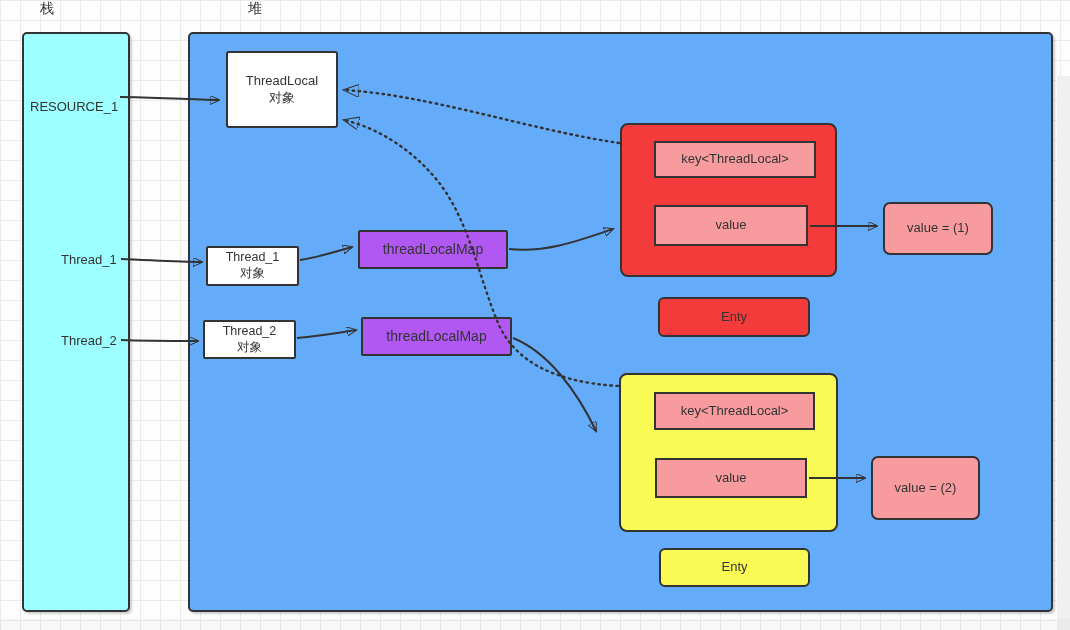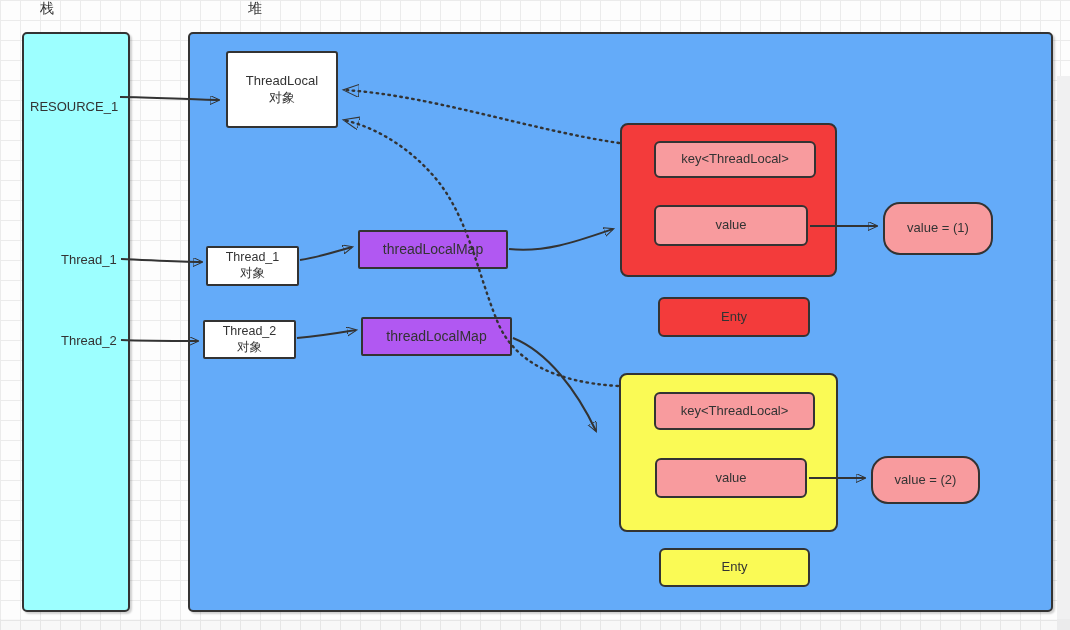--- a/index.html
+++ b/index.html
@@ -57,29 +57,29 @@
   .t1-object   { left:206px; top:246px; width:93px;  height:40px; background:#fff; border-radius:2px; font-size:12.5px; }
   .t2-object   { left:203px; top:320px; width:93px;  height:39px; background:#fff; border-radius:2px; font-size:12.5px; }
 
   .map-node    { background:#B158F2; border-radius:2px; font-size:14px; }
   .map1        { left:358px; top:230px; width:150px; height:39px; }
   .map2        { left:361px; top:317px; width:151px; height:39px; }
 
   .entry-red     { left:620px; top:123px; width:217px; height:154px; background:#F33B3B; border-radius:8px; }
   .entry-yellow  { left:619px; top:373px; width:219px; height:159px; background:#FAFA55; border-radius:8px; }
 
-  .kv-node     { background:#F89B9E; border-radius:6px; font-size:13px; }
+  .kv-node     { background:#F89B9E; border-radius:0; font-size:13px; }
   .red-key     { left:654px; top:141px; width:162px; height:37px; }
   .red-value   { left:654px; top:205px; width:154px; height:41px; }
   .yel-key     { left:654px; top:392px; width:161px; height:38px; }
   .yel-value   { left:655px; top:458px; width:152px; height:40px; }
 
-  .result-node { background:#F89B9E; border-radius:17px; font-size:13px; }
+  .result-node { background:#F89B9E; border-radius:7px; font-size:13px; }
   .result1     { left:883px; top:202px; width:110px; height:53px; }
-  .result2     { left:871px; top:456px; width:109px; height:48px; }
+  .result2     { left:871px; top:456px; width:109px; height:64px; }
 
   .tag-red     { left:658px; top:297px; width:152px; height:40px; background:#F33B3B; border-radius:6px; }
   .tag-yellow  { left:659px; top:548px; width:151px; height:39px; background:#FAFA55; border-radius:6px; }
 
   svg.connectors {
     position: absolute;
     left: 0; top: 0;
     width: 1070px; height: 630px;
     pointer-events: none;
     z-index: 10;

